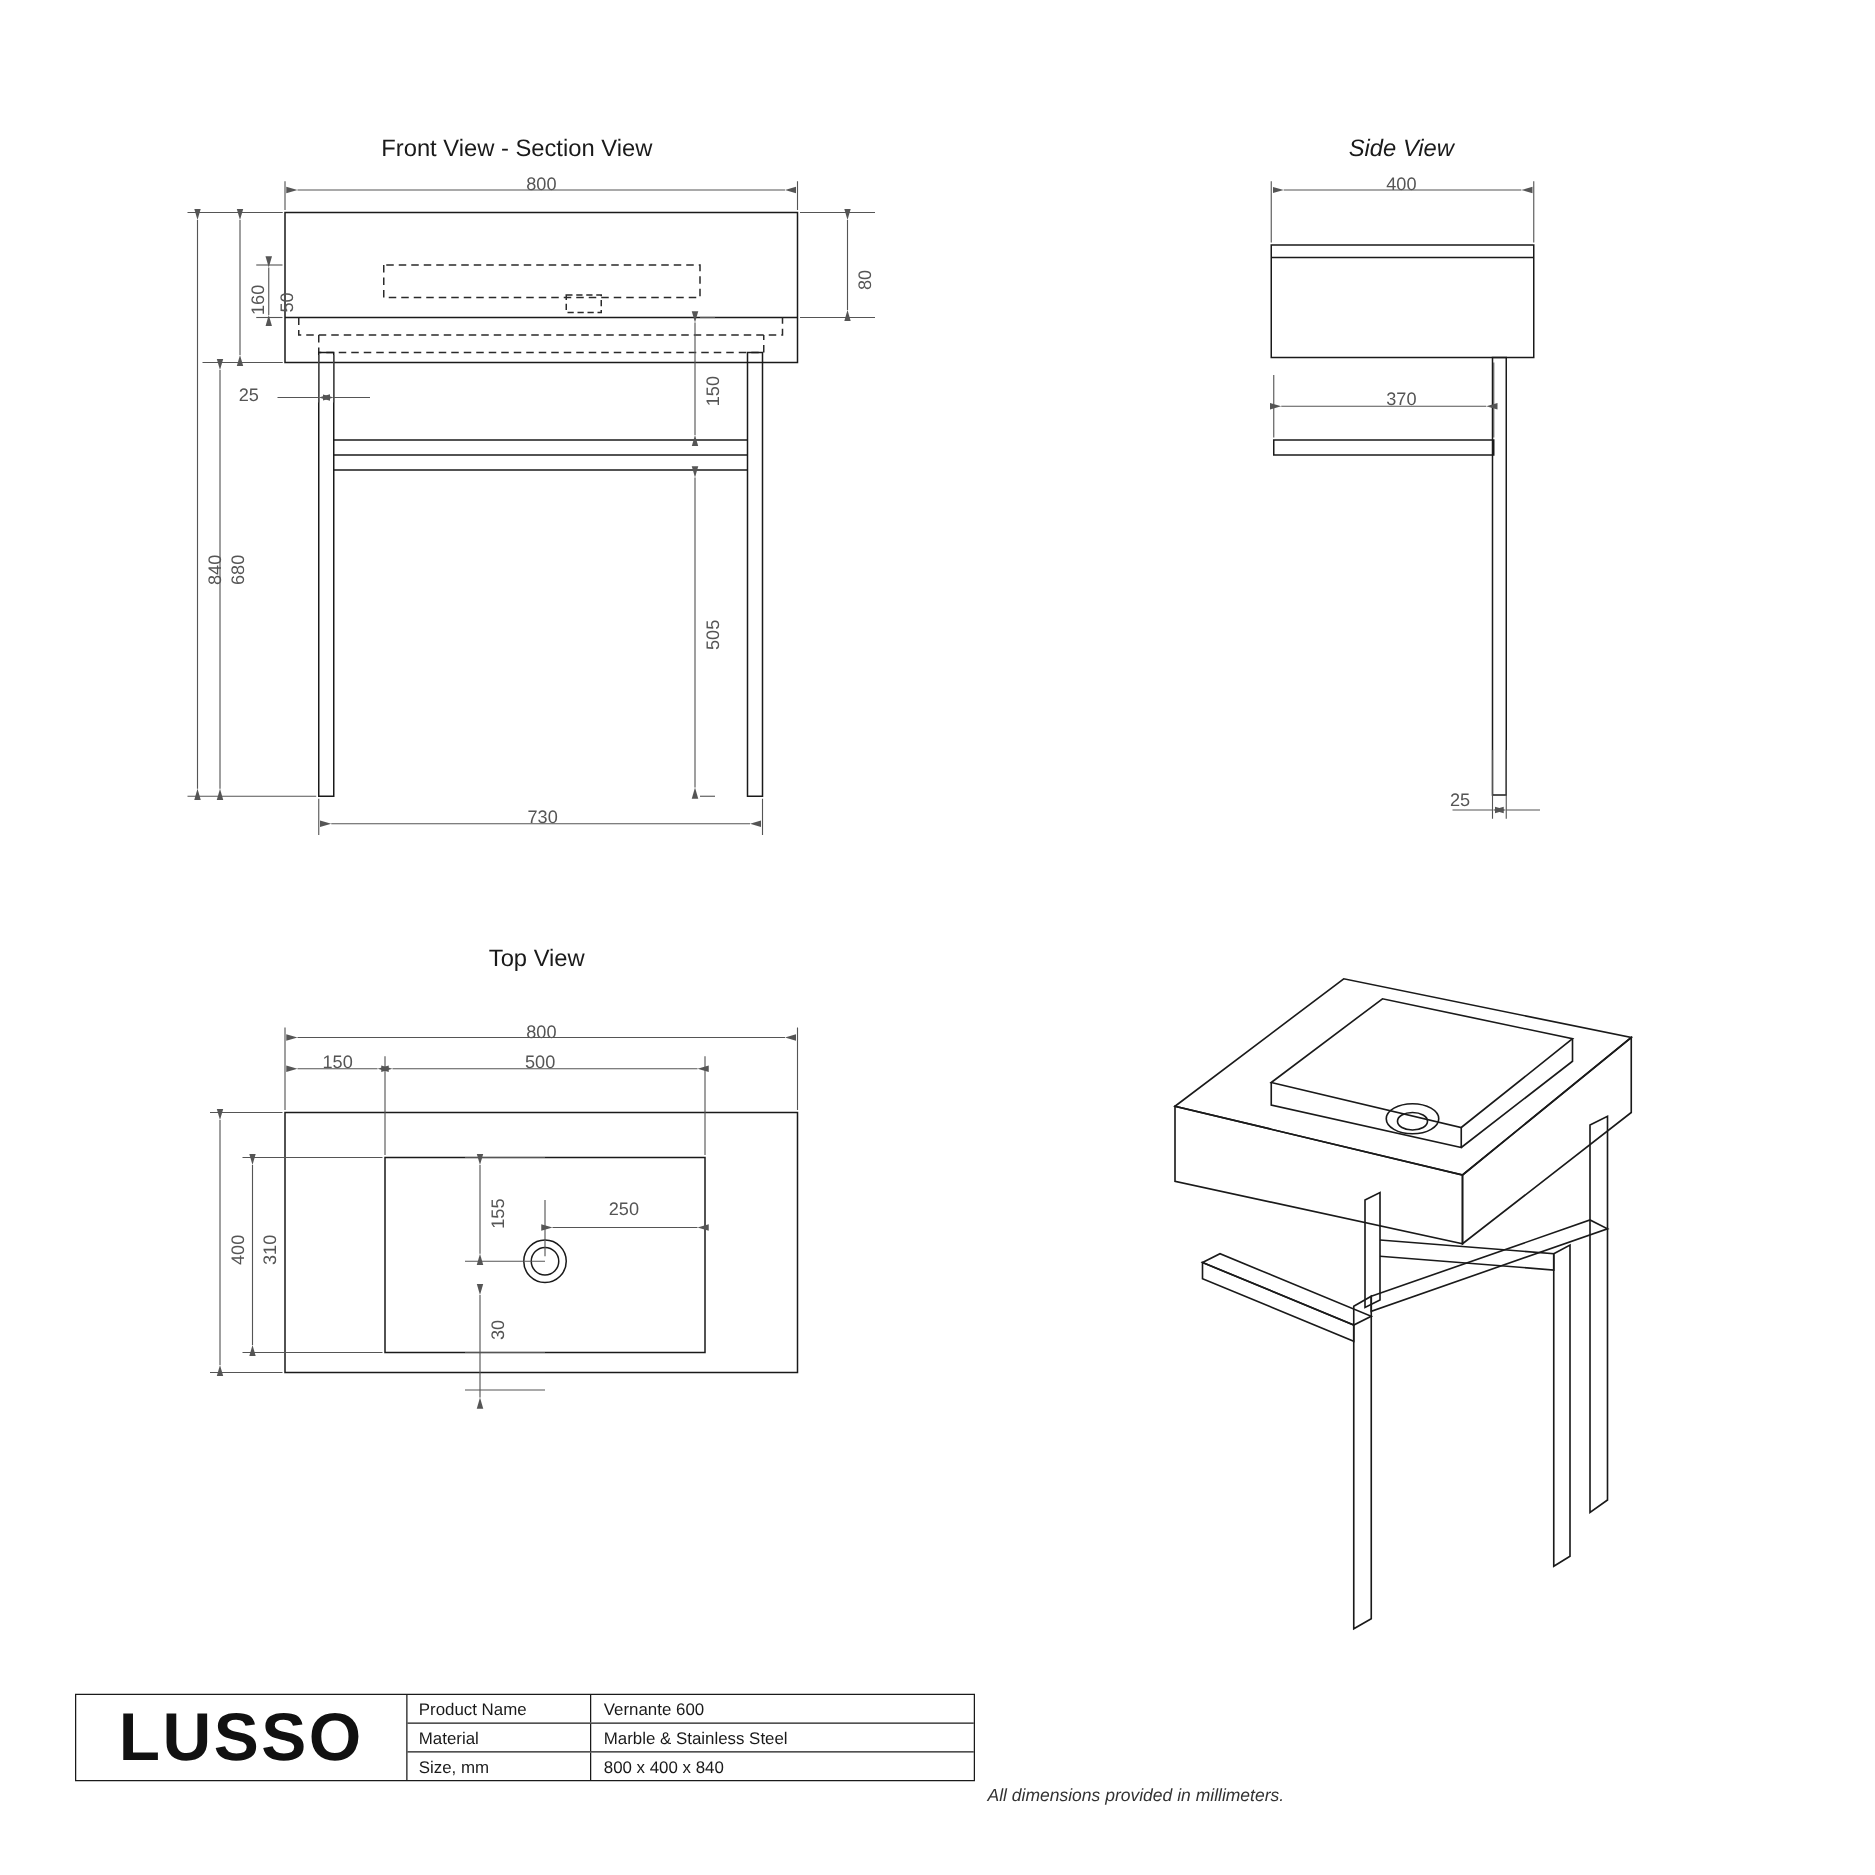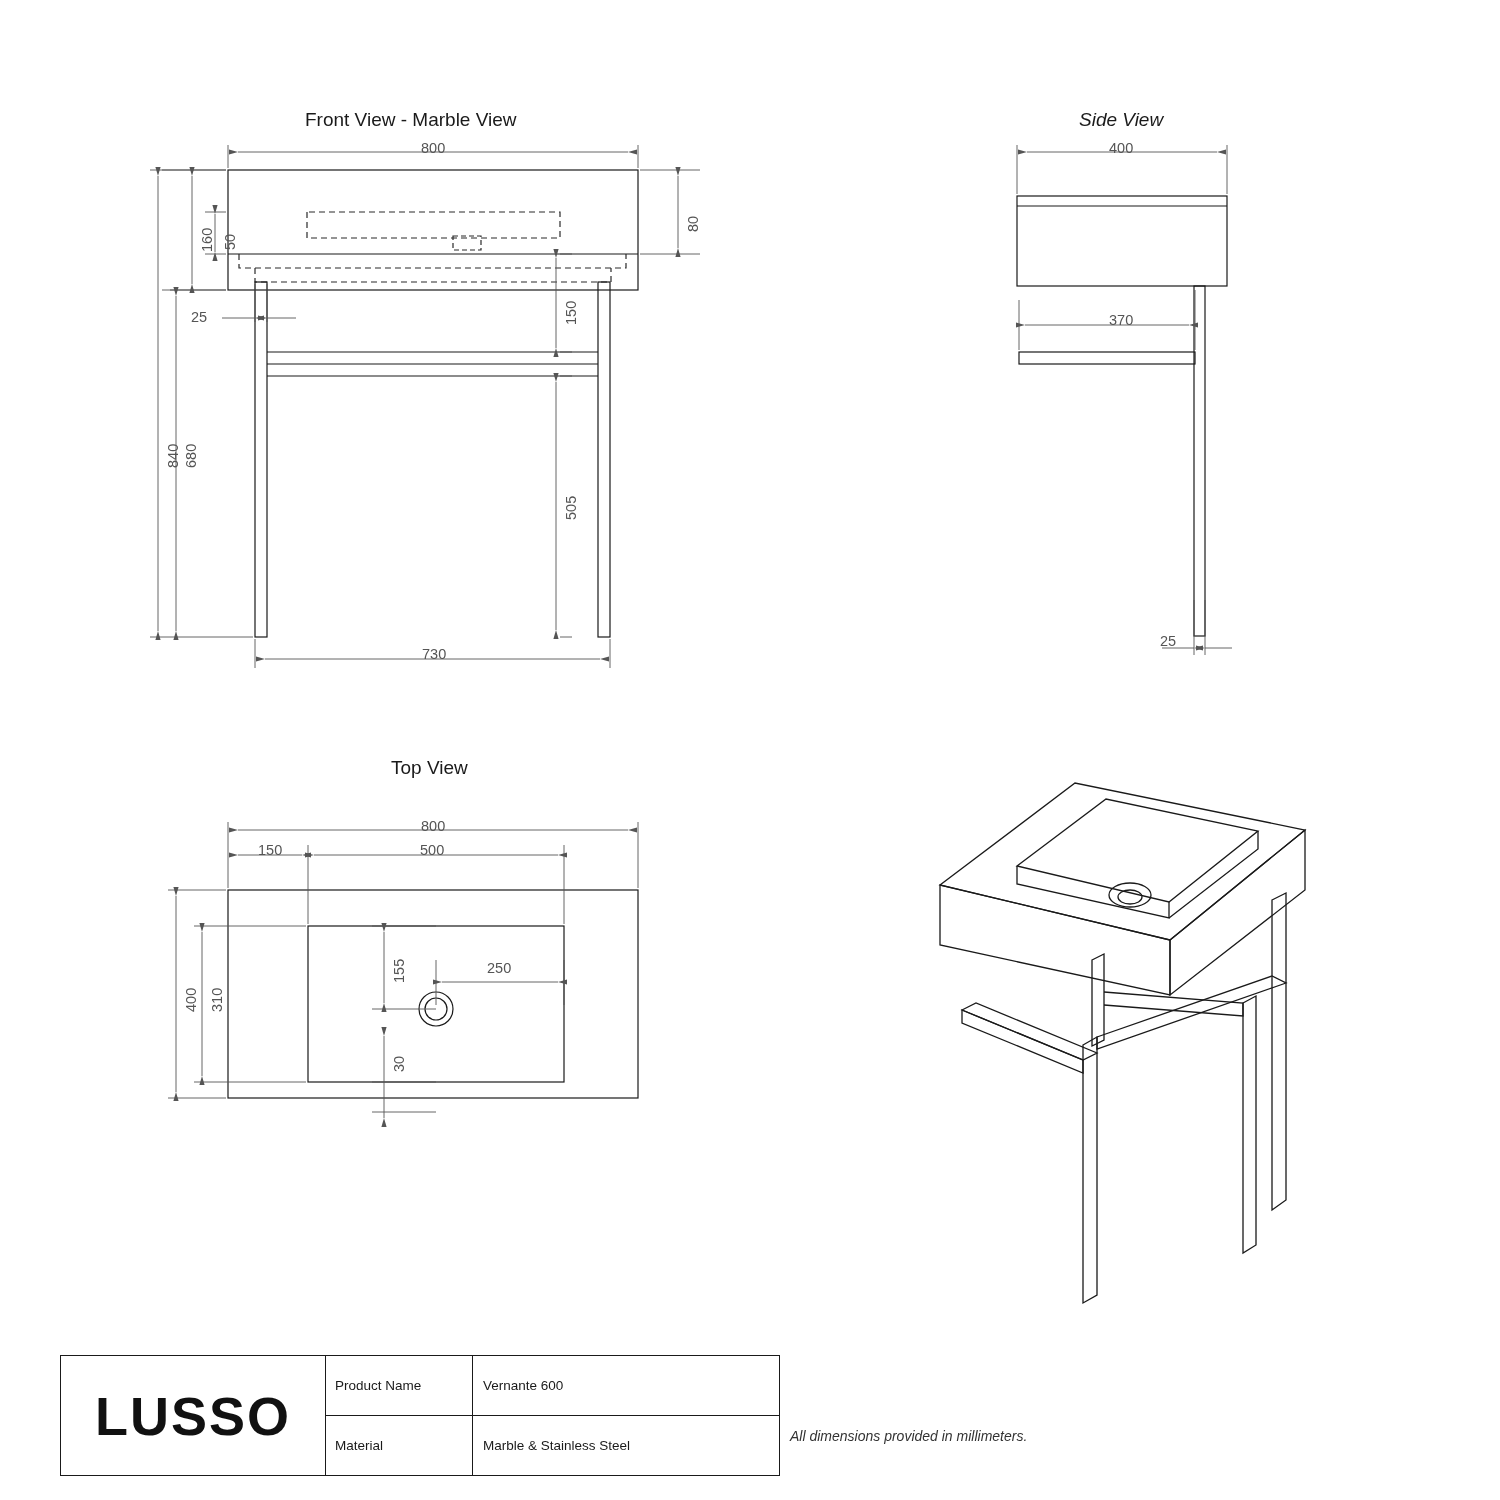--- a/index.html
+++ b/index.html
@@ -47,21 +47,21 @@
     transform: rotate(-90deg);
     transform-origin: left top;
   }
 
   
   .titleblock {
     position: absolute;
     left: 60px;
     top: 1355px;
     width: 720px;
-    height: 121px;
+    height: 70px;
     border: 1px solid #1a1a1a;
     box-sizing: border-box;
     display: flex;
   }
   .tb-logo {
     width: 265px;
     border-right: 1px solid #1a1a1a;
     display: flex;
     align-items: center;
     justify-content: center;
@@ -283,21 +283,21 @@
       <path d="M1092 960 L1104 954 L1104 1040 L1092 1046 Z"></path>
 
       <path d="M1097 1037 L1272 976 L1286 983 L1097 1049 Z"></path>
 
       <path d="M962 1010 L1083 1060 L1083 1073 L962 1023 Z"></path>
       <path d="M962 1010 L976 1003 L1097 1053 L1083 1060 Z"></path>
       <path d="M1104 992 L1243 1003 L1243 1016 L1104 1005"></path>
     </g>
   </svg>
 
-  <div class="view-title" id="title-front">Front View - Marble View</div>
+  <div class="view-title" id="title-front">Front View - Section View</div>
   <div class="view-title" id="title-side">Side View</div>
   <div class="view-title" id="title-top">Top View</div>
 
   <div class="dim" style="left:421px; top:140px;">800</div>
   <div class="dim vert" style="left:199px; top:252px;">160</div>
   <div class="dim vert" style="left:222px; top:250px;">50</div>
   <div class="dim vert" style="left:685px; top:232px;">80</div>
   <div class="dim" style="left:191px; top:309px;">25</div>
   <div class="dim vert" style="left:563px; top:325px;">150</div>
   <div class="dim vert" style="left:165px; top:468px;">840</div>
@@ -324,18 +324,22 @@
     </div>
     <div class="tb-rows">
       <div class="tb-row">
         <div class="tb-key">Product Name</div>
         <div class="tb-val">Vernante 600</div>
       </div>
       <div class="tb-row">
         <div class="tb-key">Material</div>
         <div class="tb-val">Marble &amp; Stainless Steel</div>
       </div>
+      <div class="tb-row">
+        <div class="tb-key">Size, mm</div>
+        <div class="tb-val">800 x 400 x 840</div>
+      </div>
     </div>
   </div>
 
   <div class="footnote">All dimensions provided in millimeters.</div>
 
 </div>
 
 </body></html>

